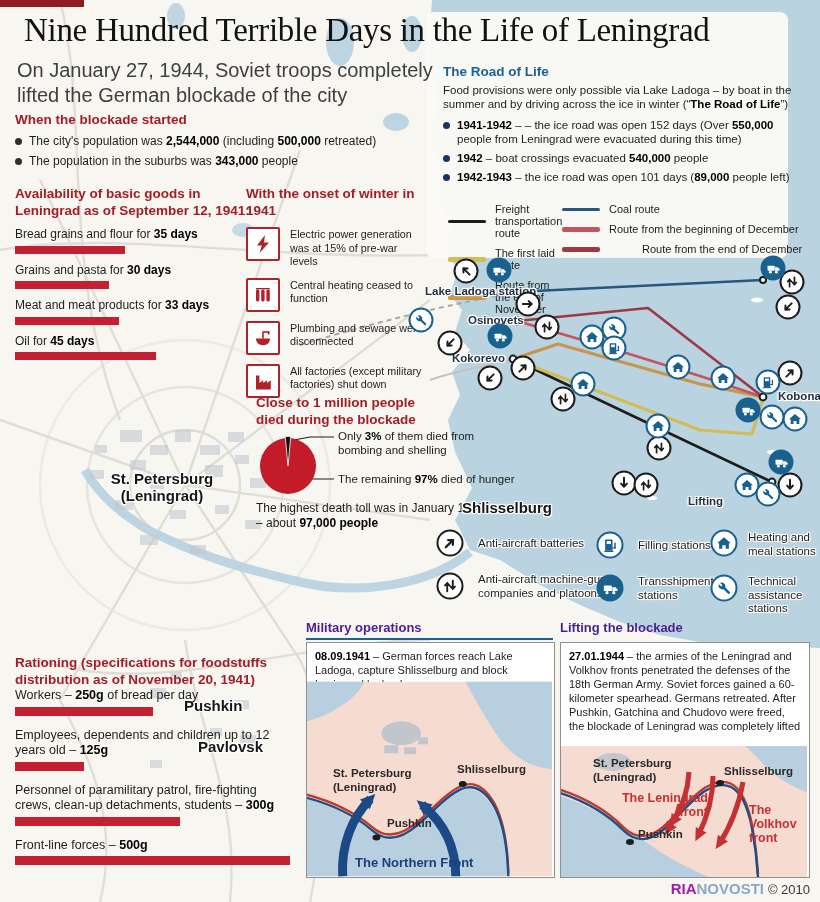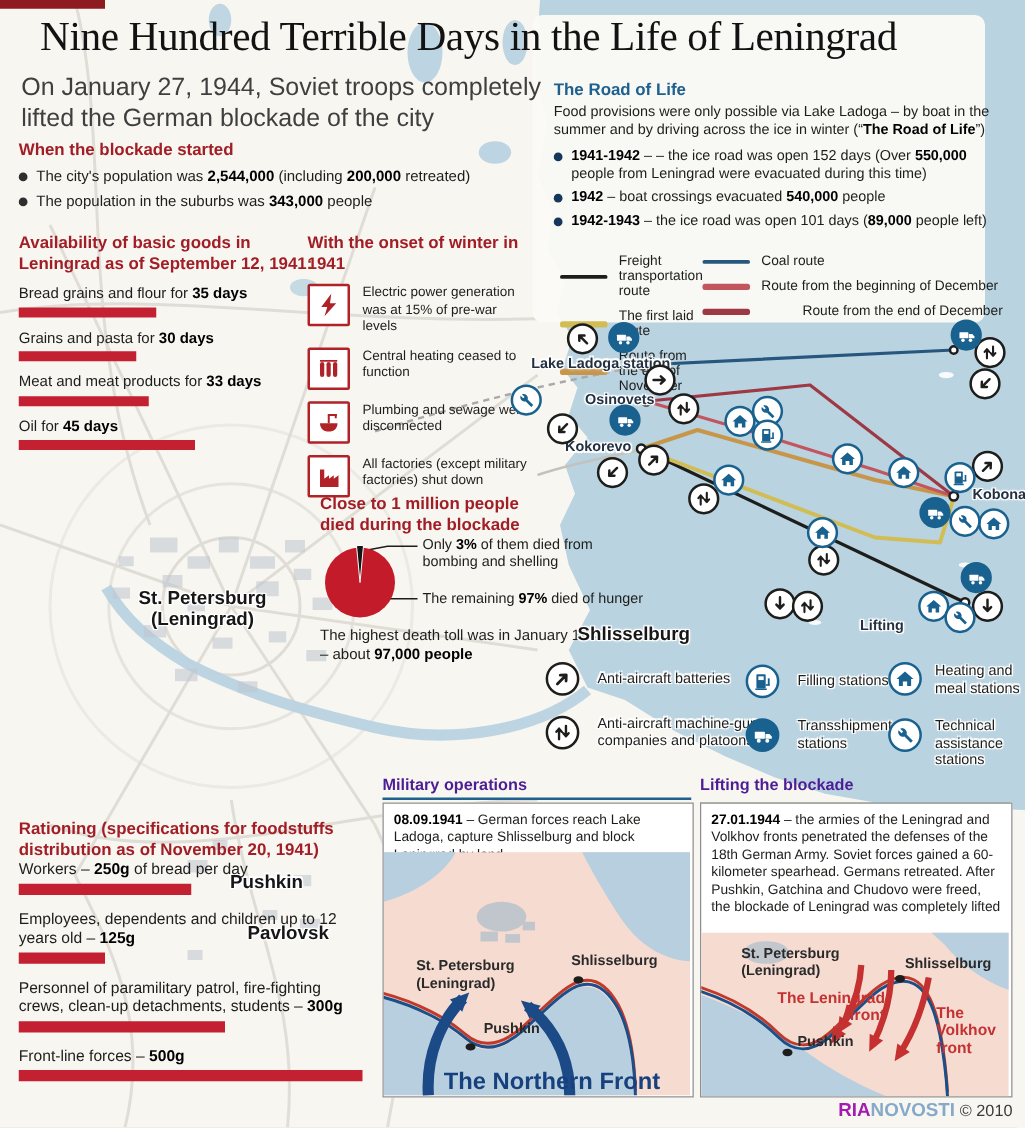--- a/index.html
+++ b/index.html
@@ -1,21 +1,21 @@
 <!DOCTYPE html>
 <html><head>
 <meta charset="utf-8">
 <style>
   html,body{margin:0;padding:0;background:#e8e6e1;}
   #canvas{position:relative;width:820px;height:902px;background:#f8f6f1;overflow:hidden;
           font-family:"Liberation Sans",sans-serif;color:#1d1d1b;}
   .abs{position:absolute;}
   #bg-svg{position:absolute;left:0;top:0;z-index:0;}
   .z1{z-index:2;}
-  #title{left:32px;top:12px;font-family:"Liberation Serif",serif;font-size:33px;letter-spacing:-0.3px;color:#121212;white-space:nowrap;}
+  #title{left:24px;top:12px;font-family:"Liberation Serif",serif;font-size:33px;letter-spacing:-0.3px;color:#121212;white-space:nowrap;}
   #subtitle{left:17px;top:58px;width:430px;font-size:20px;line-height:25px;color:#3f3f3f;}
   .h-red{color:#a21e26;font-weight:bold;font-size:13.5px;line-height:16.5px;}
   .h-blue{color:#1f608f;font-weight:bold;font-size:13.5px;line-height:16px;}
   .txt{font-size:12px;line-height:15.5px;}
   .small{font-size:11.5px;line-height:14px;}
   .b{font-weight:bold;color:#000;}
   .dot{display:inline-block;width:7px;height:7px;border-radius:50%;background:#2e2e2e;margin-right:7px;}
   .dot.navy{background:#17365c;}
   .bullet-row{display:flex;align-items:flex-start;margin-bottom:5px;}
   .bullet-row .dot{flex:0 0 auto;margin-top:4px;}
@@ -33,21 +33,21 @@
   .micon.bluesolid{border:2.6px solid #19618f;background:#19618f;color:#fff;}
   .halo{text-shadow:0 0 3px #fff,0 0 3px #fff,1px 1px 0 #fff,-1px -1px 0 #fff,1px -1px 0 #fff,-1px 1px 0 #fff;}
   .stn-label{position:absolute;font-weight:bold;font-size:11.5px;color:#223041;white-space:nowrap;z-index:2;}
   .city-label{position:absolute;font-weight:bold;font-size:15px;color:#161616;white-space:nowrap;z-index:2;}
   .panel{position:absolute;background:#fff;border:1px solid #8f8f8f;z-index:2;}
   .panel-heading{position:absolute;color:#4c1d95;font-weight:bold;font-size:13px;z-index:2;}
   .panel-text{padding:6px 8px 4px 8px;font-size:11px;line-height:14px;}
   .pmap{position:absolute;left:0;bottom:0;}
   .pm-label{position:absolute;font-weight:bold;font-size:11.5px;color:#2a2a2a;white-space:nowrap;z-index:3;}
   .front-red{position:absolute;font-weight:bold;font-size:12.5px;line-height:14px;color:#c43233;z-index:3;}
-  .front-navy{position:absolute;font-weight:bold;font-size:19px;color:#17407e;white-space:nowrap;z-index:3;}
+  .front-navy{position:absolute;font-weight:bold;font-size:13px;color:#17407e;white-space:nowrap;z-index:3;}
   #footer{position:absolute;right:10px;bottom:5px;font-size:14px;z-index:2;}
   #footer .ria{font-weight:bold;color:#a21caf;font-size:15px;}
   #footer .novosti{font-weight:bold;color:#86a9c9;font-size:15px;}
   #footer .copy{color:#3a3a3a;font-size:13px;}
   #topbar{position:absolute;left:0;top:0;width:84px;height:7px;background:#8e1b20;z-index:2;}
 </style>
 </head>
 <body>
 
 <div id="canvas">
@@ -194,21 +194,21 @@
   <div id="topbar"></div>
 
   <div class="abs z1" id="title">Nine Hundred Terrible Days in the Life of Leningrad</div>
   <div class="abs z1" id="subtitle">On January 27, 1944, Soviet troops completely lifted the German blockade of the city</div>
 
   <div class="abs z1" style="left:15px;top:112px;width:420px;">
     <div class="h-red">When the blockade started</div>
     <div id="when-list" style="margin-top:5px;">
         <div class="bullet-row txt">
           <span class="dot"></span>
-          <span class="txt"><span>The city's population was </span><span class="b">2,544,000</span><span> (including </span><span class="b">200,000</span><span> retreated)</span></span>
+          <span class="txt"><span>The city's population was </span><span class="b">2,544,000</span><span> (including </span><span class="b">500,000</span><span> retreated)</span></span>
         </div>
         <div class="bullet-row txt">
           <span class="dot"></span>
           <span class="txt"><span>The population in the suburbs was </span><span class="b">343,000</span><span> people</span></span>
         </div>
       </div>
   </div>
 
   <div class="abs z1" style="left:15px;top:186px;width:238px;">
     <div class="h-red">Availability of basic goods in Leningrad as of September 12, 1941:</div>

